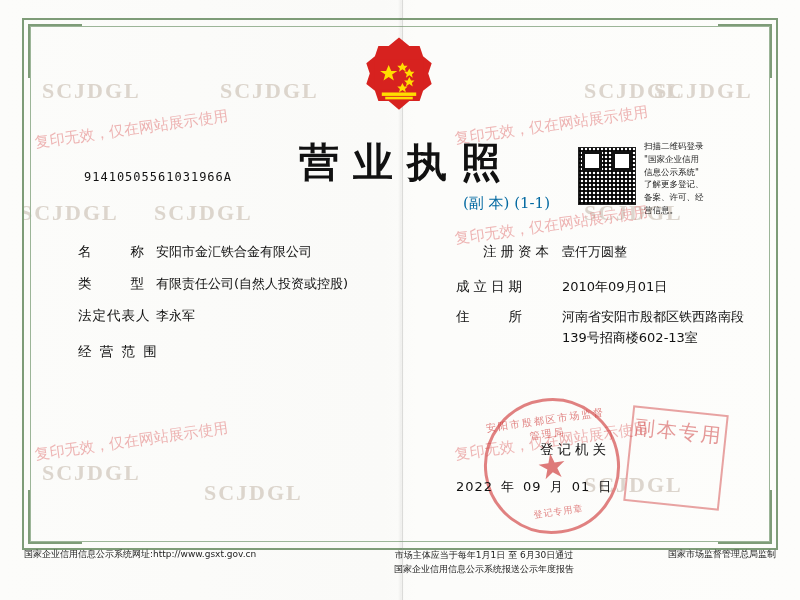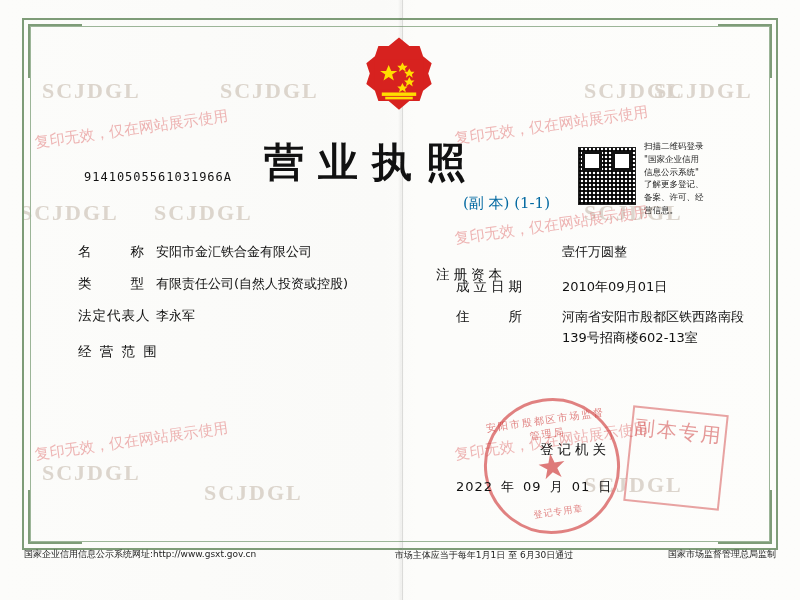--- a/index.html
+++ b/index.html
@@ -96,20 +96,21 @@
     position: absolute;
     left: 356px; top: 34px;
     width: 86px; height: 86px;
   }
 
   
   .main-title {
     position: absolute;
     left: 250px; top: 135px;
     width: 300px;
+    text-align: center;
     font-family: "DejaVu Serif", "Liberation Serif", serif;
     font-weight: bold;
     font-size: 40px;
     letter-spacing: 14px;
     color: #111;
     text-indent: 14px;
   }
   .sub-title {
     position: absolute;
     left: 250px; top: 194px;
@@ -349,21 +350,21 @@
   <div class="field-value" style="left:156px; top:243px;">安阳市金汇铁合金有限公司</div>
 
   <div class="field-label" style="left:78px;  top:275px;">类　　型</div>
   <div class="field-value" style="left:156px; top:275px;">有限责任公司(自然人投资或控股)</div>
 
   <div class="field-label" style="left:78px;  top:307px; letter-spacing:1px;">法定代表人</div>
   <div class="field-value" style="left:156px; top:307px;">李永军</div>
 
   <div class="field-label" style="left:78px;  top:343px; letter-spacing:2px;">经 营 范 围</div>
 
-  <div class="field-label" style="left:436px; top:243px;margin-top:23px;">注册资本</div>
+  <div class="field-label" style="left:483px; top:243px;">注册资本</div>
   <div class="field-value" style="left:562px; top:243px;">壹仟万圆整</div>
 
   <div class="field-label" style="left:456px; top:278px;">成立日期</div>
   <div class="field-value" style="left:562px; top:278px;">2010年09月01日</div>
 
   <div class="field-label" style="left:456px; top:308px;">住　　所</div>
   <div class="field-value multi" style="left:562px; top:306px; width:190px;">河南省安阳市殷都区铁西路南段139号招商楼602-13室</div>
 
   <div class="field-label" style="left:540px; top:441px;">登记机关</div>
 
@@ -375,16 +376,17 @@
   <div class="stamp2">副本专用</div>
 
   <div class="date-row">
     <span>2022</span><span>年</span><span>09</span><span>月</span><span>01</span><span>日</span>
   </div>
 
   <div class="footer">
     <div class="footer-left">国家企业信用信息公示系统网址:http://www.gsxt.gov.cn</div>
     <div class="footer-center">
       <div>市场主体应当于每年1月1日 至 6月30日通过</div>
+      <div>国家企业信用信息公示系统报送公示年度报告</div>
     </div>
     <div class="footer-right">国家市场监督管理总局监制</div>
   </div>
 </div>
 
 </body></html>

